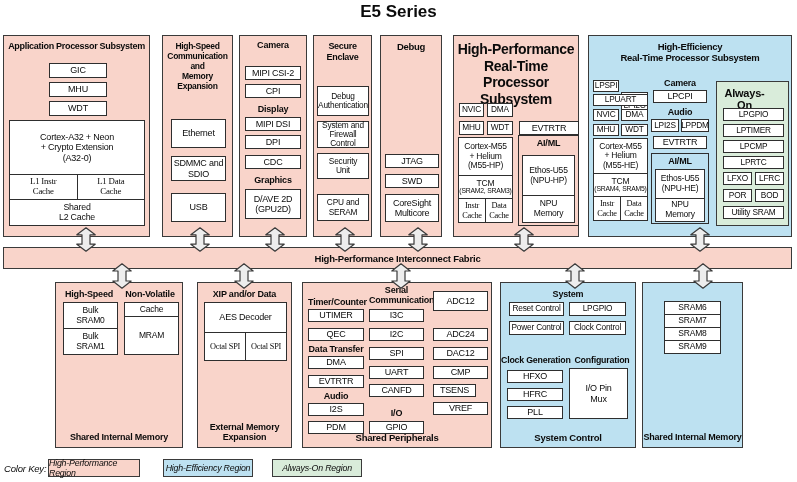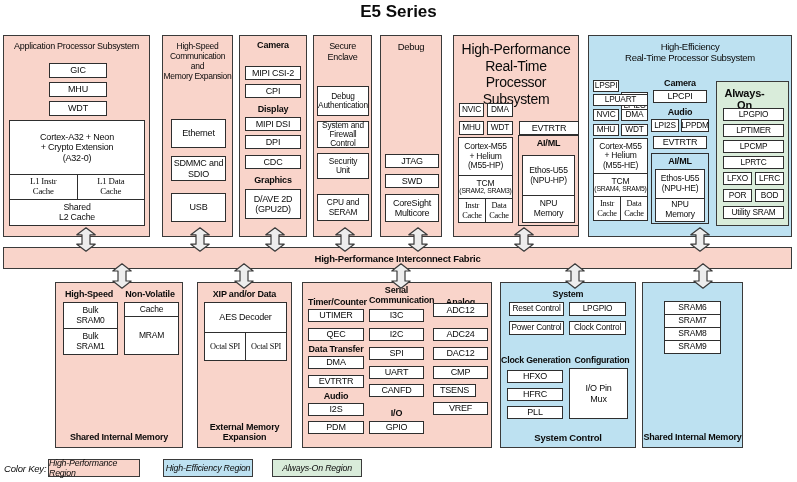--- a/index.html
+++ b/index.html
@@ -10,21 +10,21 @@
   html,body{margin:0;padding:0;background:#fff;}
   .canvas{
     position:relative;width:797px;height:482px;background:#fff;overflow:hidden;
     font-family:"Liberation Sans",sans-serif;color:#0b0b0b;letter-spacing:-0.2px;
   }
   .title{position:absolute;left:0;right:0;top:2px;text-align:center;
     font-size:17px;font-weight:600;letter-spacing:0;}
   .block{position:absolute;box-sizing:border-box;border:1.5px solid #3a3a3a;
     background:var(--high-performance);}
   .block.blue{background:var(--high-efficiency);}
-  .btitle{position:absolute;left:0;right:0;top:5px;text-align:center;font-weight:normal;
+  .btitle{position:absolute;left:0;right:0;top:5px;text-align:center;font-weight:bold;
     font-size:9.5px;line-height:1.18;white-space:pre-line;letter-spacing:-0.3px;}
   .flabel{position:absolute;left:0;right:0;bottom:4px;text-align:center;font-weight:bold;
     font-size:9.5px;line-height:1.1;white-space:pre-line;}
   .hdr{position:absolute;text-align:center;font-weight:bold;font-size:9px;line-height:1.1;
     white-space:pre-line;}
   .wbox{position:absolute;box-sizing:border-box;background:#fff;border:1px solid #2e2e2e;
     display:flex;align-items:center;justify-content:center;text-align:center;
     font-size:9px;line-height:1.12;white-space:pre-line;padding:0 1px;}
   .sm{font-size:8.3px;}
   .stack{position:absolute;box-sizing:border-box;background:#fff;border:1px solid #2e2e2e;
@@ -256,26 +256,27 @@
     <div class="hdr" style="left:5px;width:56px;top:109px">Audio</div>
     <div class="wbox" style="left:5px;top:120px;width:56px;height:13px">I2S</div>
     <div class="wbox" style="left:5px;top:138px;width:56px;height:13px">PDM</div>
     <div class="wbox" style="left:66px;top:26px;width:55px;height:13px">I3C</div>
     <div class="wbox" style="left:66px;top:45px;width:55px;height:13px">I2C</div>
     <div class="wbox" style="left:66px;top:64px;width:55px;height:13px">SPI</div>
     <div class="wbox" style="left:66px;top:83px;width:55px;height:13px">UART</div>
     <div class="wbox" style="left:66px;top:101px;width:55px;height:13px">CANFD</div>
     <div class="hdr" style="left:66px;width:55px;top:126px">I/O</div>
     <div class="wbox" style="left:66px;top:138px;width:55px;height:13px">GPIO</div>
-    <div class="wbox" style="left:130px;top:20px;width:55px;height:14px">ADC12</div>
+    <div class="wbox" style="left:130px;top:8px;width:55px;height:20px">ADC12</div>
     <div class="wbox" style="left:130px;top:45px;width:55px;height:13px">ADC24</div>
     <div class="wbox" style="left:130px;top:64px;width:55px;height:13px">DAC12</div>
     <div class="wbox" style="left:130px;top:83px;width:55px;height:13px">CMP</div>
     <div class="wbox" style="left:130px;top:101px;width:43px;height:13px">TSENS</div>
     <div class="wbox" style="left:130px;top:119px;width:55px;height:13px">VREF</div>
+    <div class="flabel">Shared Peripherals</div>
   </div>
 
   <div class="block blue" style="left:500px;top:282px;width:136px;height:166px">
     <div class="hdr" style="left:0;right:0;top:7px">System</div>
     <div class="wbox sm" style="left:8px;top:19px;width:55px;height:14px">Reset Control</div>
     <div class="wbox sm" style="left:68px;top:19px;width:57px;height:14px">LPGPIO</div>
     <div class="wbox sm" style="left:8px;top:38px;width:55px;height:14px">Power Control</div>
     <div class="wbox sm" style="left:68px;top:38px;width:57px;height:14px">Clock Control</div>
     <div class="hdr" style="left:0;width:68px;top:73px;white-space:nowrap;font-size:8.8px">Clock Generation</div>
     <div class="hdr" style="left:70px;width:62px;top:73px;white-space:nowrap;font-size:8.8px">Configuration</div>

